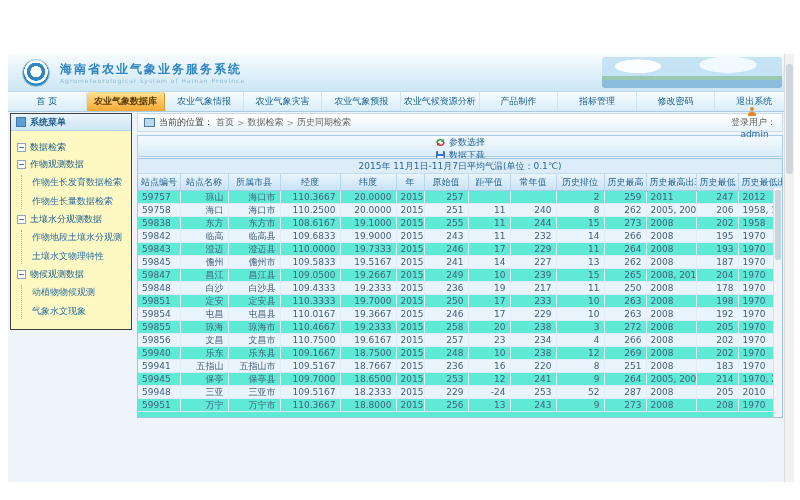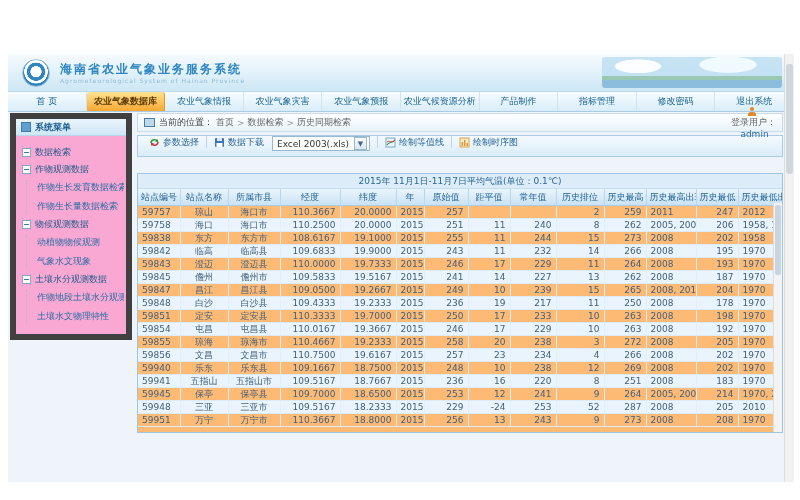--- a/index.html
+++ b/index.html
@@ -19,21 +19,21 @@
   
   .nav{height:19px;background:linear-gradient(#f7fcff,#d8edf9);border-bottom:1px solid #aacbe2;display:flex;align-items:stretch;}
   .tab{flex:1;display:flex;align-items:center;justify-content:center;color:#16618f;border-right:1px solid #cfe4f2;cursor:pointer;white-space:nowrap;overflow:hidden;}
   .tab.active{background:linear-gradient(#ffe291,#f9a833);color:#5b3c05;font-weight:bold;border-radius:3px 3px 0 0;border-right:1px solid #e09a2a;}
   
   .content{position:absolute;top:57px;left:0;right:9px;bottom:0;display:flex;}
   .page-scrollbar{position:absolute;top:0;right:0;width:9px;height:428px;background:#f1f1f1;border-left:1px solid #dcdcdc;}
   .page-scrollbar .thumb{position:absolute;top:10px;left:1px;width:7px;height:110px;background:#cfd6dc;border-radius:3px;}
   
   .sidebar{width:122px;flex:0 0 auto;padding:2px 2px 0 2px;}
-  .side-panel{background:#f9a8d4;border:6px solid #404040;}
+  .side-panel{background:#fef9c3;border:1px solid #404040;}
   .side-header{height:16px;background:linear-gradient(#eaf5fc,#cfe6f5);border-bottom:1px solid #b7d6ea;display:flex;align-items:center;color:#1f5f93;font-weight:bold;}
   .side-header .sicon{width:8px;height:8px;background:#5d9fd0;border:1px solid #3d7cae;margin:0 4px 0 5px;}
   .tree{padding:6px 2px 10px 6px;min-height:170px;}
   .tnode{margin-top:4px;}
   .tparent{display:flex;align-items:center;color:#1a5c8a;cursor:pointer;white-space:nowrap;}
   .pmbox{width:7px;height:7px;border:1px solid #8aa9c0;background:#fff;margin-right:4px;position:relative;flex:0 0 auto;}
   .pmbox::after{content:"";position:absolute;left:1px;right:1px;top:3px;height:1px;background:#4a7aa0;}
   .tchildren{margin-left:4px;border-left:1px dotted #9fbdd4;padding-left:8px;}
   .tchild{margin-top:4px;color:#2a6da3;cursor:pointer;white-space:nowrap;overflow:hidden;padding:1px 2px;}
   .tchild.selected{background:#fdc76d;color:#7a4503;border-radius:2px;display:inline-block;}
@@ -42,35 +42,35 @@
   .crumbbar{height:17px;background:linear-gradient(#ffffff,#e8f3fa);border:1px solid #c6dcec;display:flex;align-items:center;padding:0 6px;color:#555;}
   .crumbbar .micon{width:9px;height:7px;border:1px solid #4a7aa0;background:#bcd9ec;margin-right:4px;}
   .crumb-label{font-weight:normal;color:#444;}
   .crumb-link{color:#666;margin:0 3px;cursor:pointer;}
   .crumb-sep{color:#999;}
   .userbox{margin-left:auto;display:flex;align-items:center;color:#666;flex-direction:column;}
   .uicon{width:8px;height:9px;margin-right:3px;position:relative;}
   .uicon::before{content:"";position:absolute;top:0;left:2px;width:4px;height:4px;border-radius:50%;background:#e08a2a;}
   .uicon::after{content:"";position:absolute;bottom:0;left:0;width:8px;height:4px;border-radius:3px 3px 0 0;background:#e08a2a;}
   .user-name{color:#2a6da3;margin-left:2px;}
-  .toolbar{margin-top:3px;height:20px;background:linear-gradient(#f4fafe,#d9ecf8);border:1px solid #aacbe2;display:flex;align-items:flex-start;padding:0 7px;}
+  .toolbar{margin-top:3px;height:20px;background:linear-gradient(#f4fafe,#d9ecf8);border:1px solid #aacbe2;display:flex;align-items:center;padding:0 16px;flex-direction:column;}
   .tbtn{display:flex;align-items:center;color:#1f5f93;cursor:pointer;margin:0 4px;white-space:nowrap;}
   .tbtn .ticon{width:11px;height:11px;margin-right:3px;display:inline-flex;}
   .tsep{width:1px;height:12px;background:#bcd5e8;margin:0 3px;}
   .fselect{display:flex;align-items:center;background:#fff;border:1px solid #9ab8cf;height:13px;padding:0 2px 0 4px;margin:0 4px;cursor:pointer;color:#333;}
   .fselect .arrow{margin-left:5px;width:11px;height:11px;background:linear-gradient(#fdfdfd,#d8e6f0);border:1px solid #9ab8cf;display:flex;align-items:center;justify-content:center;color:#44688a;font-size:7px;}
   
-  .grid-panel{margin-top:16px;background:#fdba74;border:1px solid #9ec6e0;position:relative;}
+  .grid-panel{margin-top:1px;background:#5eead4;border:1px solid #9ec6e0;position:relative;}
   .grid-title{height:14px;line-height:14px;text-align:center;background:#dcedf9;color:#2a6496;border-bottom:1px solid #c4ddef;white-space:nowrap;overflow:hidden;}
   .grid-wrap{height:243px;overflow:hidden;position:relative;padding-right:8px;}
   table{border-collapse:collapse;table-layout:fixed;width:100%;}
   th{height:16px;background:linear-gradient(#eaf5fc,#c9e2f4);color:#1f5f93;font-weight:normal;border-right:1px solid #b9d6ea;border-bottom:1px solid #a9cde6;white-space:nowrap;overflow:hidden;padding:0 3px;font-size:9px;}
   td{height:12px;line-height:12px;border-right:1px solid #e2eef8;border-bottom:1px solid #dcebf7;white-space:nowrap;overflow:hidden;padding:0 4px;color:#44607c;font-size:9px;}
   tbody tr:nth-child(even){background:#eaf4fc;}
-  .al{text-align:left;} .ac{text-align:center;} .ar{text-align:right;}
+  .al{text-align:left;} .ac{text-align:right;} .ar{text-align:right;}
   .grid-scrollbar{position:absolute;top:14px;right:0;bottom:0;width:8px;background:#f3f3f3;border-left:1px solid #ddd;}
   .grid-scrollbar .thumb{position:absolute;top:2px;left:1px;width:6px;height:70px;background:#c8d4e0;border-radius:2px;}
   svg{display:block;}
 </style>
 </head>
 <body>
 
 <div class="frame">
 
   <div class="banner">
@@ -116,35 +116,35 @@
                 <span>作物观测数据</span>
               </div>
               <div class="tchildren">
                 <div class="tchild">作物生长发育数据检索</div>
                 <div class="tchild">作物生长量数据检索</div>
               </div>
             </div>
             <div class="tnode">
               <div class="tparent">
                 <span class="pmbox"></span>
-                <span>物候观测数据</span>
+                <span>土壤水分观测数据</span>
               </div>
               <div class="tchildren">
-                <div class="tchild">动植物物候观测</div>
-                <div class="tchild">气象水文现象</div>
+                <div class="tchild">作物地段土壤水分观测</div>
+                <div class="tchild">土壤水文物理特性</div>
               </div>
             </div>
             <div class="tnode">
               <div class="tparent">
                 <span class="pmbox"></span>
-                <span>土壤水分观测数据</span>
+                <span>物候观测数据</span>
               </div>
               <div class="tchildren">
-                <div class="tchild">作物地段土壤水分观测</div>
-                <div class="tchild">土壤水文物理特性</div>
+                <div class="tchild">动植物物候观测</div>
+                <div class="tchild">气象水文现象</div>
               </div>
             </div>
           </div>
       </div>
     </div>
 
     <div class="main">
       <div class="crumbbar">
         <span class="micon"></span>
         <span class="crumb-label">当前的位置：</span>

